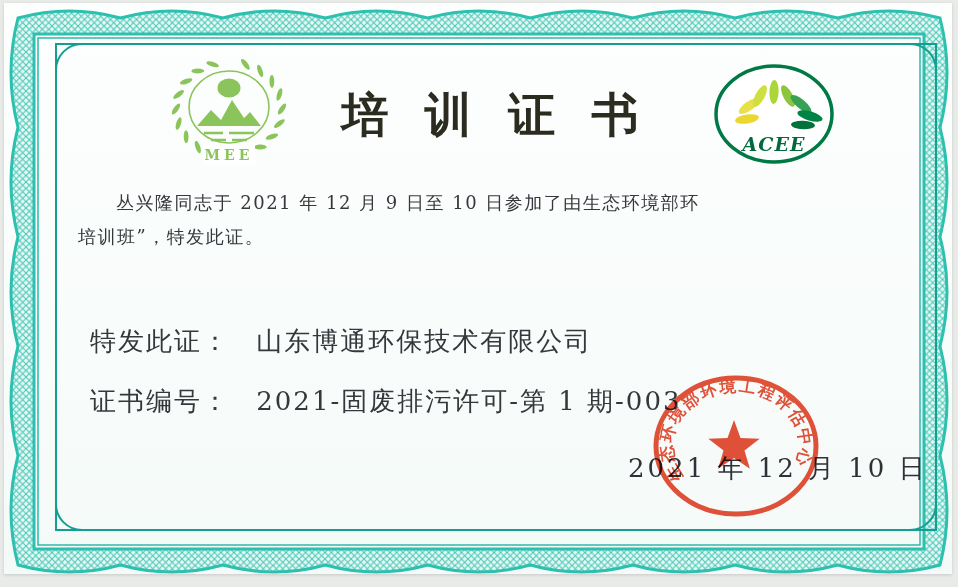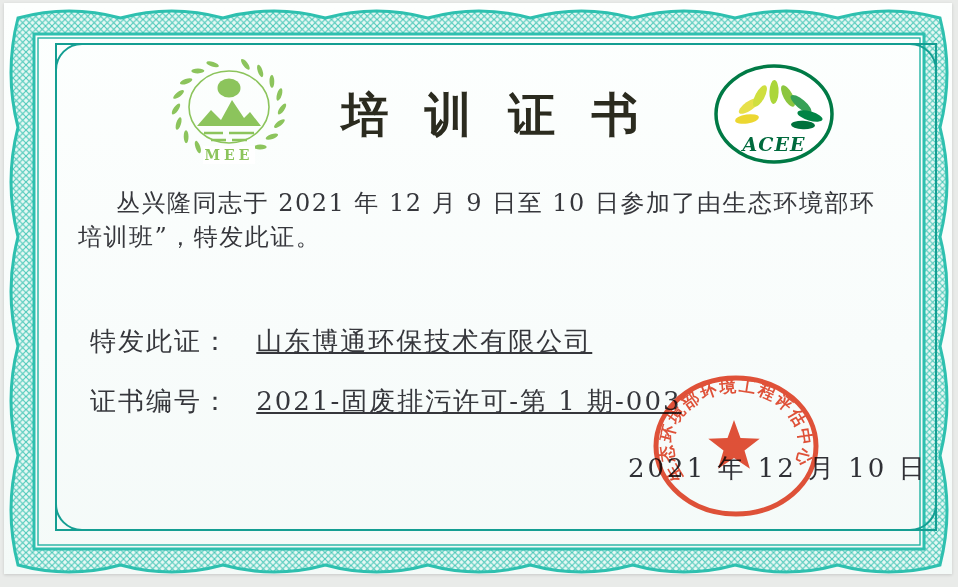--- a/index.html
+++ b/index.html
@@ -15,29 +15,29 @@
   .logo { position:absolute; }
   .logo-mee { left:166px; top:57px; width:126px; height:114px; }
   .logo-acee { left:710px; top:62px; width:128px; height:104px; }
   .cert-title {
     position:absolute; left:300px; top:84px; width:390px;
     font-size:47px; font-weight:bold; color:#2b2b1f;
     text-align:center; letter-spacing:10px; white-space:nowrap;
   }
   .body-block { position:absolute; left:78px; top:186px; width:830px; }
   .body-line {
-    font-size:24px; color:#36373c; letter-spacing:1.5px;
+    font-size:18px; color:#36373c; letter-spacing:1.5px;
     line-height:34px; white-space:nowrap;
   }
   .body-line.indent { text-indent:38px; }
   .field-row { position:absolute; left:90px; font-size:26px; color:#36373c;
     letter-spacing:2px; white-space:nowrap; }
   .row-unit { top:324px; }
   .row-certno { top:384px; }
-  .field-value { margin-left:16px;text-decoration:underline; }
+  .field-value { margin-left:16px; }
   .issue-date {
     position:absolute; left:628px; top:451px; font-size:26px;
     color:#303136; letter-spacing:3px; white-space:nowrap; z-index:1;text-align:center;
   }
   svg.seal { position:absolute; left:630px; top:362px; width:215px; height:172px;
     mix-blend-mode:multiply; opacity:.93; z-index:2; }
   .seal-ring-text { font-size:16.5px; letter-spacing:2px; font-weight:bold; }
   .mee-text { font-size:14px; font-weight:bold; letter-spacing:4px; }
   .acee-text { font-size:19px; font-weight:bold; font-style:italic; letter-spacing:1px; }
 </style>

